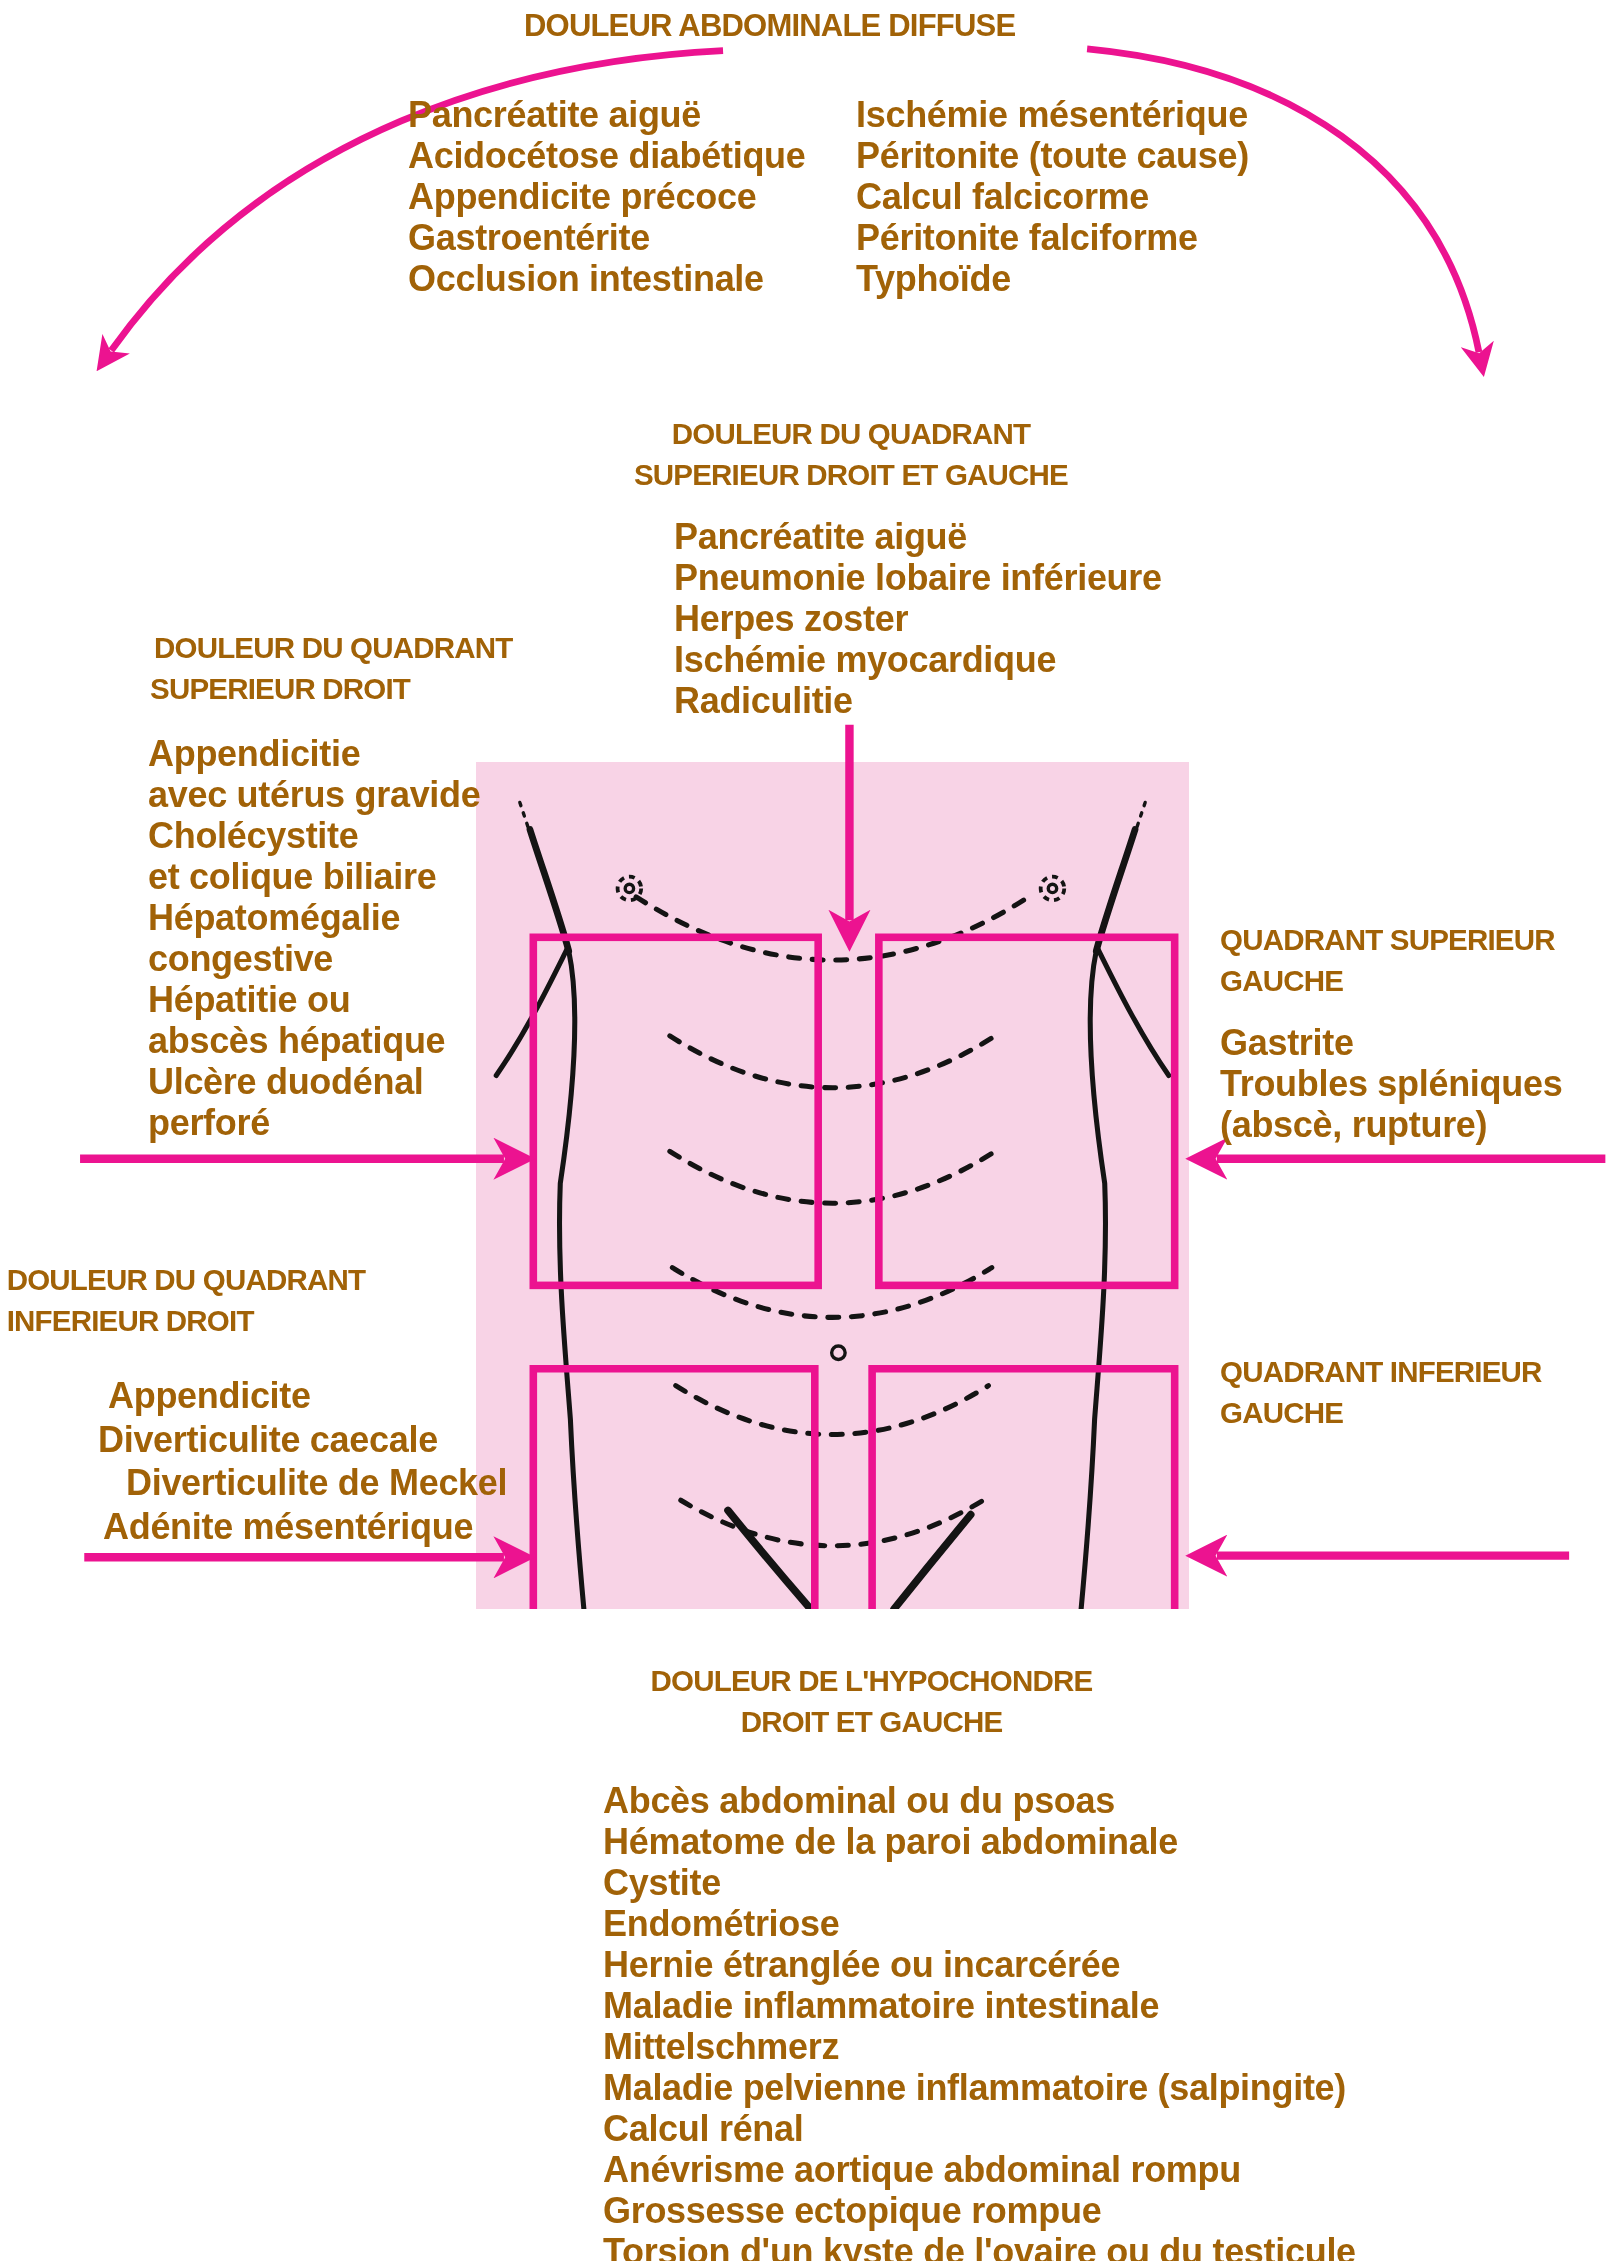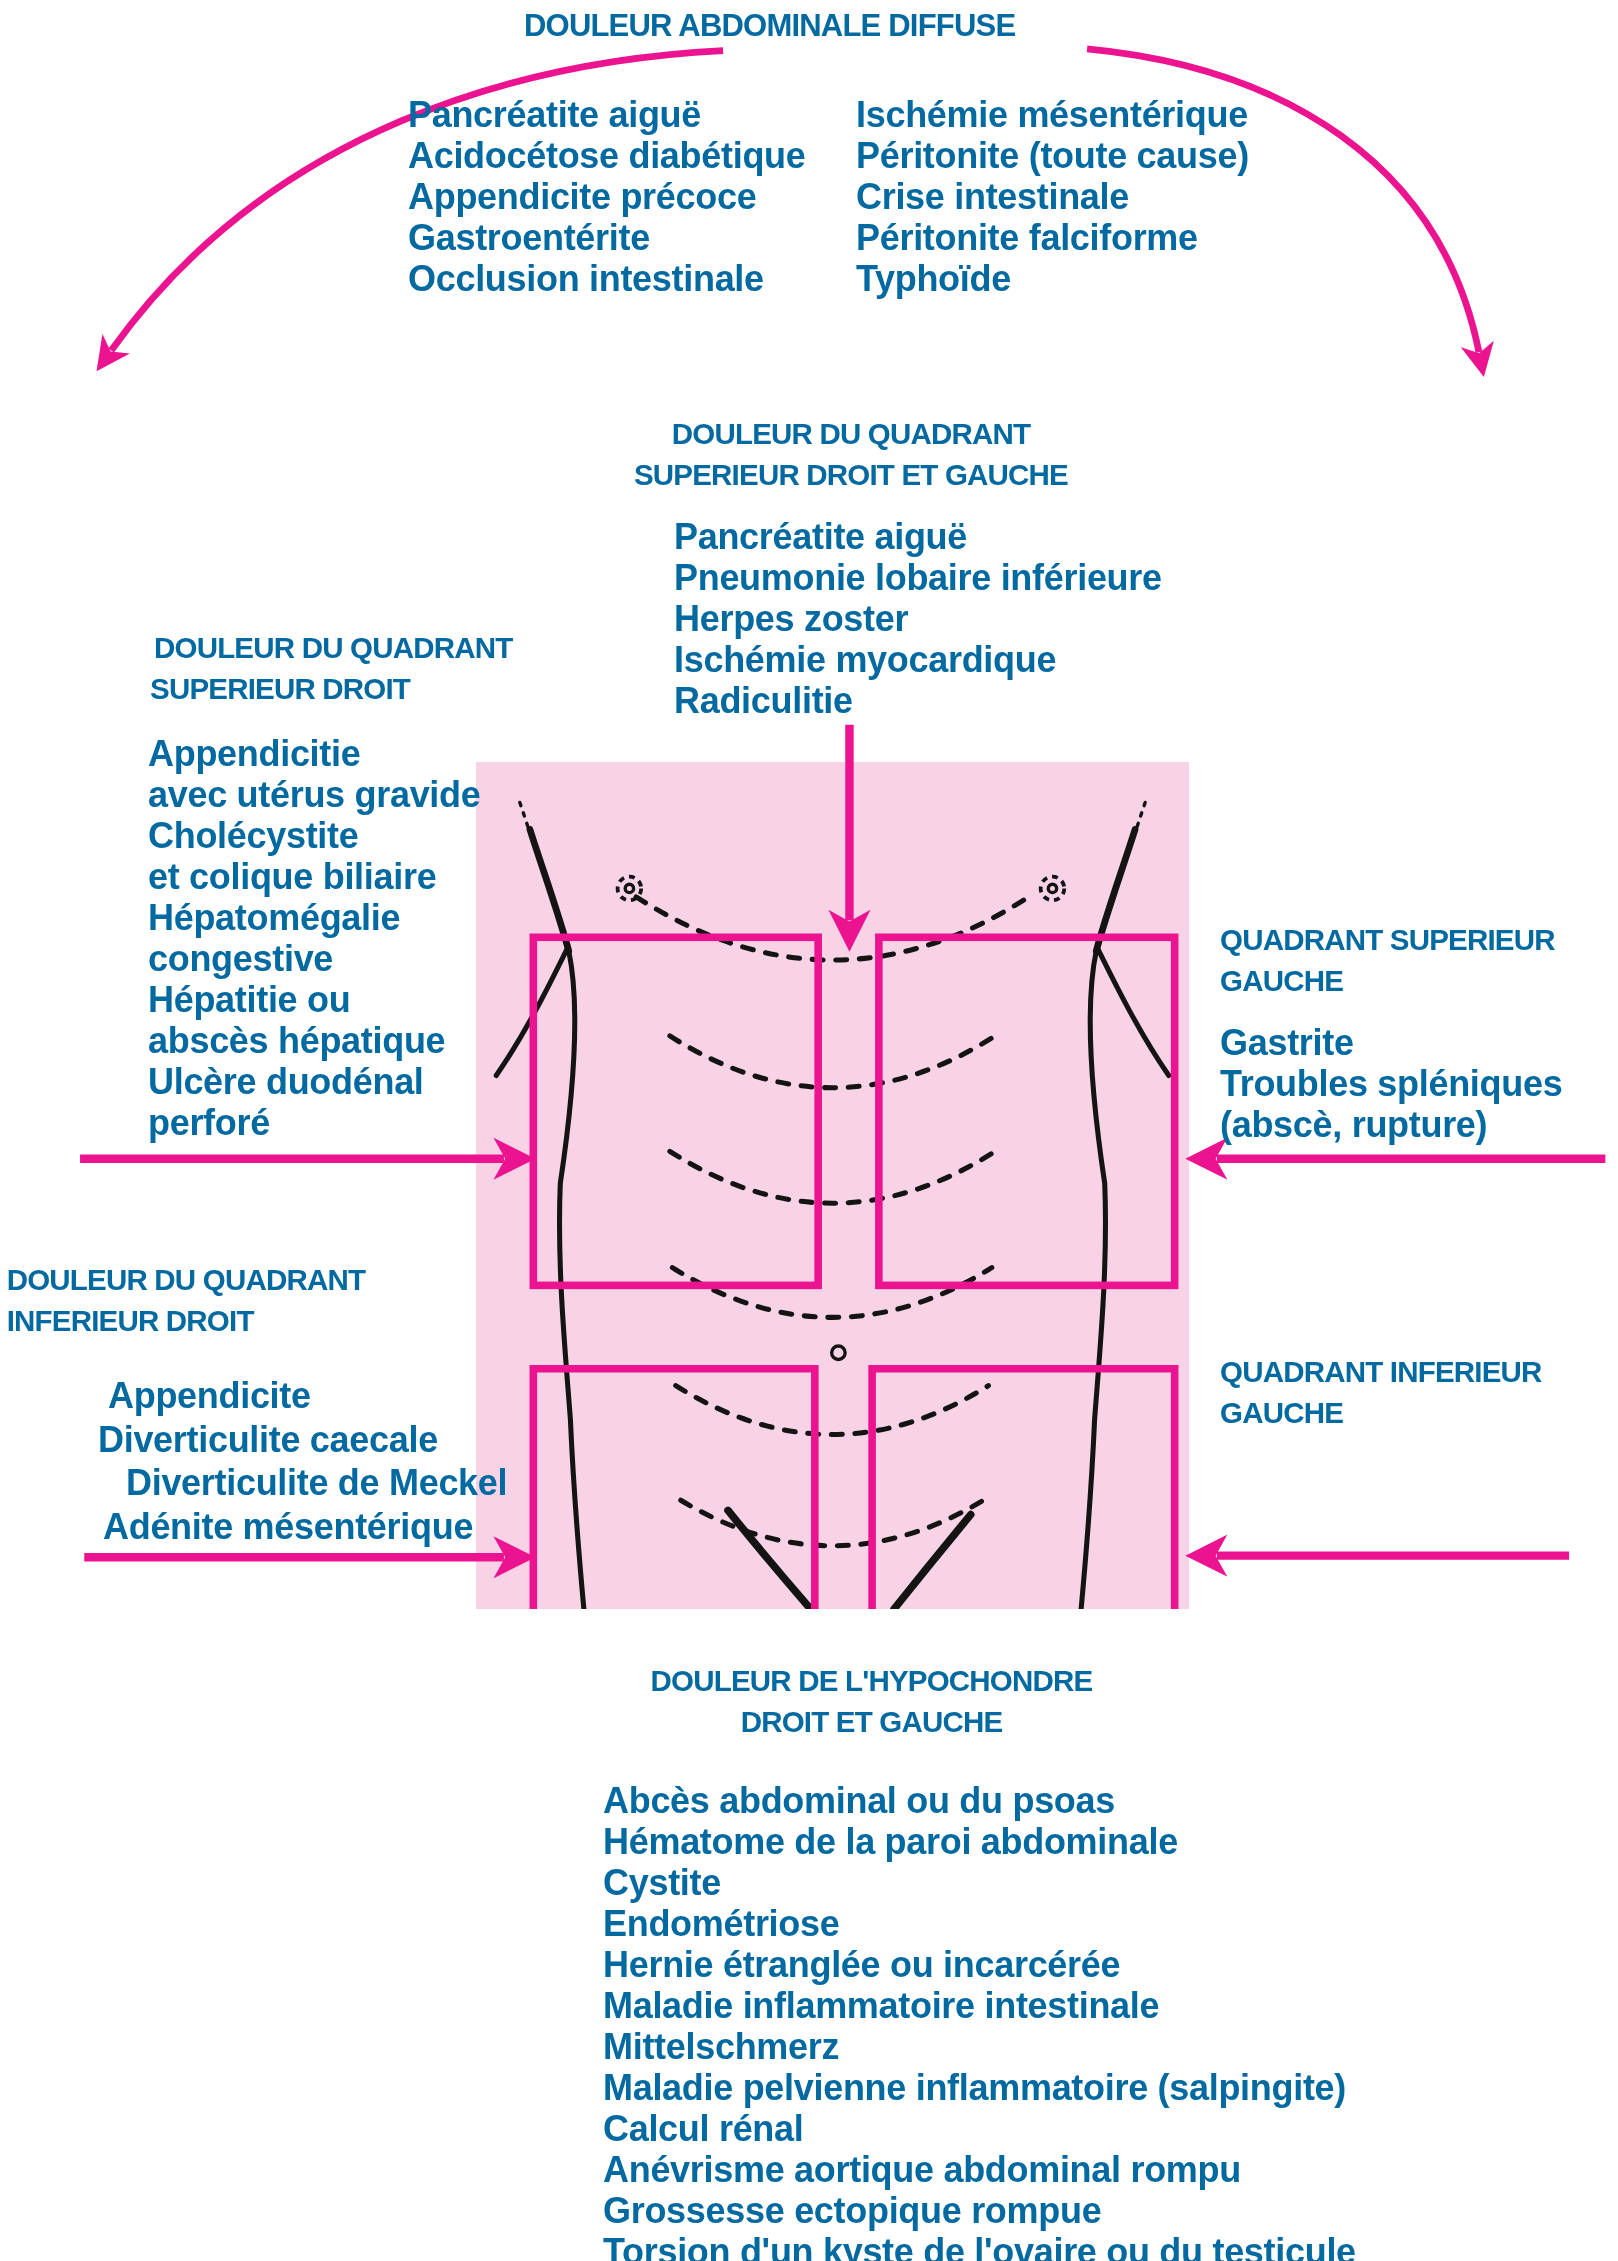--- a/index.html
+++ b/index.html
@@ -1,17 +1,17 @@
 <!DOCTYPE html>
 <html style="font-size:13.5px"><head>
 <meta charset="utf-8">
 <style>
   html,body{margin:0;padding:0;background:#ffffff;}
   #page{position:relative;width:1618px;height:2261px;background:#ffffff;overflow:hidden;
-        font-family:"Liberation Sans","DejaVu Sans",sans-serif;font-weight:bold;color:#0369a1;}
+        font-family:"Liberation Sans","DejaVu Sans",sans-serif;font-weight:bold;color:#a16207;}
   .abs{position:absolute;white-space:nowrap;}
   .h{font-size:29.5px;letter-spacing:-0.8px;line-height:41px;}
   .t{font-size:36px;letter-spacing:-0.3px;line-height:41px;}
   .center{text-align:center;}
   .right{text-align:left;}
   svg{display:block;}
 </style>
 </head>
 <body>
 
@@ -82,21 +82,21 @@
   <div class="abs t" style="left:408px;top:94px;">
       <div>Pancréatite aiguë</div>
       <div>Acidocétose diabétique</div>
       <div>Appendicite précoce</div>
       <div>Gastroentérite</div>
       <div>Occlusion intestinale</div>
     </div>
   <div class="abs t" style="left:856px;top:94px;">
       <div>Ischémie mésentérique</div>
       <div>Péritonite (toute cause)</div>
-      <div>Crise intestinale</div>
+      <div>Calcul falcicorme</div>
       <div>Péritonite falciforme</div>
       <div>Typhoïde</div>
     </div>
 
   <div class="abs h center" style="left:615px;top:413px;width:472px;">
     <div>DOULEUR DU QUADRANT</div>
     <div>SUPERIEUR DROIT ET GAUCHE</div>
   </div>
   <div class="abs t" style="left:674px;top:516px;line-height:41px;">
       <div>Pancréatite aiguë</div>

